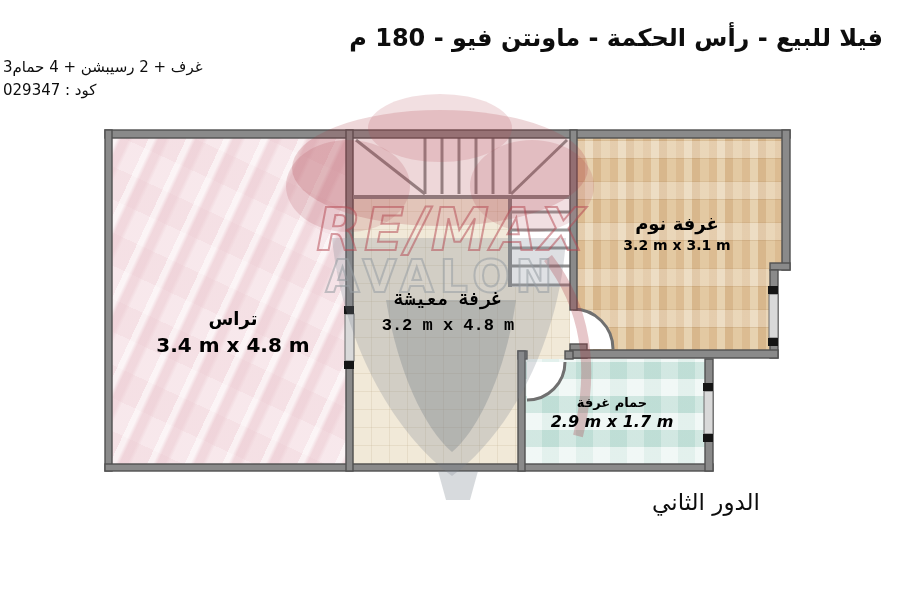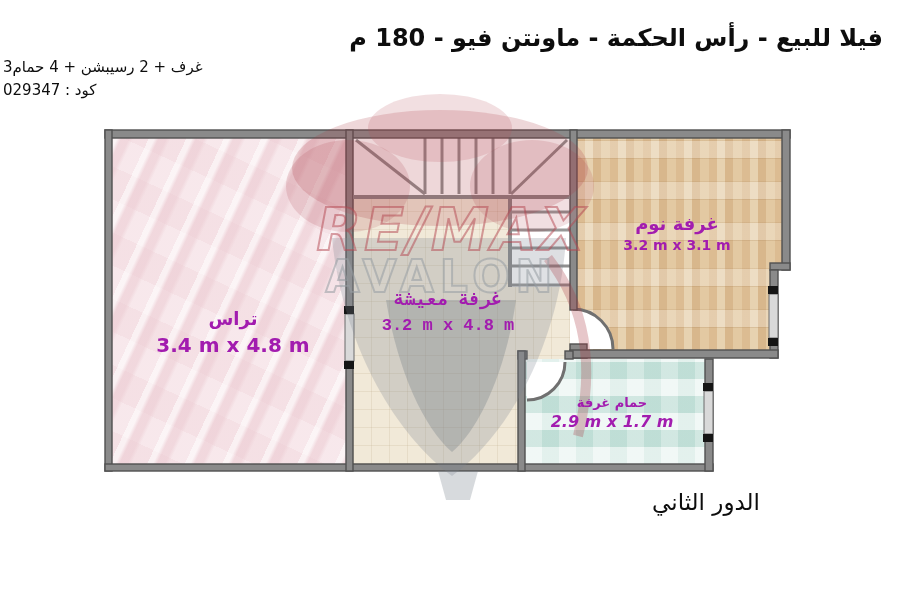--- a/index.html
+++ b/index.html
@@ -33,21 +33,21 @@
   .bedroom2{left:577px;top:263px;width:193px;height:87px;}
   .wood{background:
       repeating-linear-gradient(0deg, rgba(255,255,255,0) 0 22px, rgba(173,136,92,.25) 22px 23px, rgba(255,255,255,.25) 23px 40px, rgba(173,136,92,.18) 40px 41px),
       repeating-linear-gradient(90deg, #dcBC92 0 8px, #e7d2b0 8px 16px, #d8b78c 16px 24px, #e3c9a2 24px 33px);}
   .bathroom{left:525px;top:359px;width:180px;height:105px;
     background:
       repeating-linear-gradient(0deg, rgba(255,255,255,.45) 0 17px, rgba(158,204,192,.28) 17px 34px),
       repeating-linear-gradient(90deg, rgba(255,255,255,.35) 0 17px, rgba(158,204,192,.22) 17px 34px),
       #d9ece7;}
   
-  .lbl{position:absolute;text-align:center;color:#a21caf;font-weight:bold;direction:rtl;}
+  .lbl{position:absolute;text-align:center;color:#000000;font-weight:bold;direction:rtl;}
   .lbl .nm{white-space:nowrap;}
   .lbl .dm{white-space:nowrap;direction:ltr;}
   .terrace-lbl{left:143px;top:268px;width:180px;}
   .terrace-lbl .nm{font-size:18px;margin-top:40px;} .terrace-lbl .dm{font-size:20px;margin-top:4px;}
   .living-lbl{left:358px;top:288px;width:180px;font-family:Liberation Mono, monospace;}
   .living-lbl .nm{font-size:18px;} .living-lbl .dm{font-size:17px;margin-top:6px;}
   .bedroom-lbl{left:587px;top:213px;width:180px;}
   .bedroom-lbl .nm{font-size:18px;} .bedroom-lbl .dm{font-size:14px;margin-top:3px;}
   .bath-lbl{left:532px;top:395px;width:160px;}
   .bath-lbl .nm{font-size:13px;} .bath-lbl .dm{font-size:16px;margin-top:2px;font-style:italic;}

